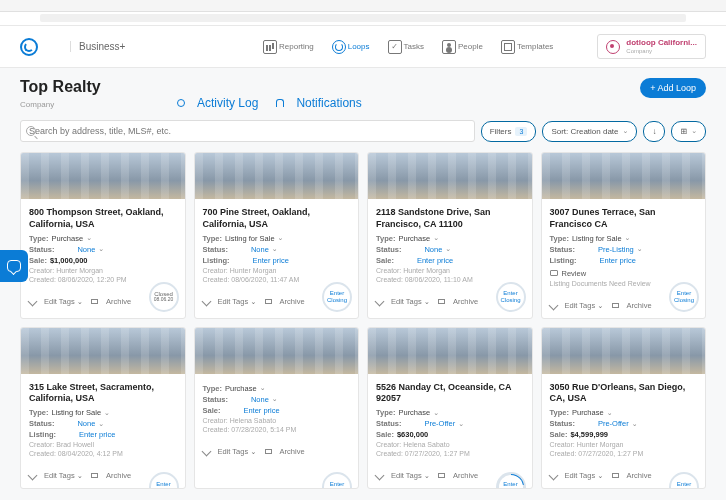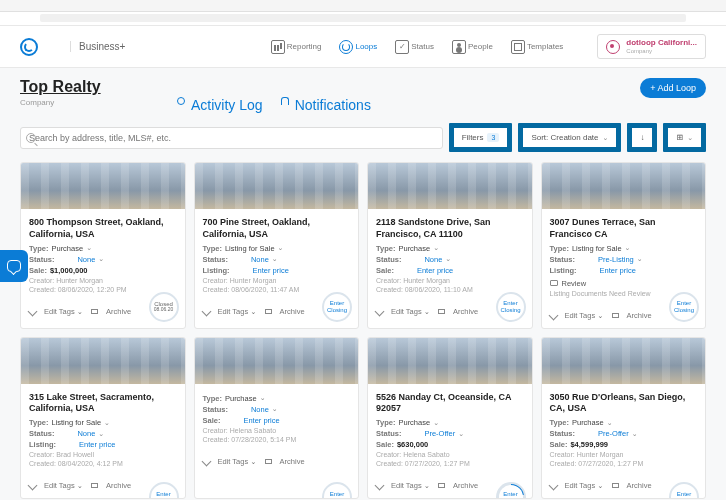--- a/index.html
+++ b/index.html
@@ -14,42 +14,42 @@
 .nav { display: flex; gap: 18px; margin-left: auto; }
 .nav-item { display: flex; flex-direction: row; align-items: center; gap: 2px; font-size: 8px; color: #777; cursor: pointer; }
 .nav-item.active { color: #0b7cd6; }
 .nav-icon { width: 14px; height: 14px; border: 1px solid currentColor; border-radius: 2px; position: relative; }
 .nav-icon.bars::before { content: ''; position: absolute; left: 2px; bottom: 2px; width: 2px; height: 6px; background: currentColor; box-shadow: 3px 0 0 currentColor, 6px -2px 0 currentColor; }
 .nav-icon.loop { border-radius: 50%; }
 .nav-icon.loop::after { content: ''; position: absolute; inset: 2px; border: 1px solid currentColor; border-radius: 50%; border-top-color: transparent; }
 .nav-icon.check::after { content: '✓'; position: absolute; inset: 0; display: flex; align-items: center; justify-content: center; font-size: 8px; }
 .nav-icon.person::after { content: ''; position: absolute; top: 2px; left: 50%; transform: translateX(-50%); width: 4px; height: 4px; border-radius: 50%; background: currentColor; box-shadow: 0 5px 0 1px currentColor; }
 .nav-icon.tmpl::before { content:''; position:absolute; inset:2px; border:1px solid currentColor; }
-.company-sel { margin-left: 10px; display: flex; align-items: center; gap: 6px; border: 1px solid #ddd; border-radius: 3px; padding: 4px 8px; cursor: pointer; }
+.company-sel { margin-left: 20px; display: flex; align-items: center; gap: 6px; border: 1px solid #ddd; border-radius: 3px; padding: 4px 8px; cursor: pointer; }
 .company-dot { width: 14px; height: 14px; border: 1.5px solid #c04070; border-radius: 50%; position: relative; }
 .company-dot::after { content:''; position:absolute; top:3px; left:3px; width:4px; height:4px; background:#c04070; border-radius:50%; }
 .company-name { font-size: 8px; color: #c04070; font-weight: 600; }
 .company-sub { font-size: 6px; color: #aaa; }
 .company-txt { display:flex; flex-direction:column; line-height:1.1; }
 
 .subhdr { padding: 10px 20px 4px; background: #f7f8f9; }
-.title { font-size: 16px; font-weight: 600; color: #222; text-decoration: underline; }
+.title { font-size: 16px; font-weight: 600; color: #222; }
 .subtitle { font-size: 8px; color: #999; }
 .sublinks { display: inline-flex; gap: 18px; margin-left: 120px; }
-.sublinks a { font-size: 14px; color: #0b7cd6; cursor: pointer; display:flex; gap:6px; }
+.sublinks a { font-size: 12px; color: #0b7cd6; cursor: pointer; display:flex; align-items:center; gap:12px; }
 .bell { width:8px; height:8px; border:1px solid currentColor; border-radius: 3px 3px 0 0; border-bottom:none; }
 .clock { width:8px; height:8px; border:1px solid currentColor; border-radius:50%; }
 .add-loop { float: right; background: #0b7cd6; color: #fff; border: none; border-radius: 12px; padding: 5px 10px; font-size: 9px; cursor: pointer; }
 
 .tools { display:flex; gap:6px; padding: 6px 20px 10px; background:#f7f8f9; align-items:center; }
 .search-wrap { flex:1; position:relative; }
 .search { width:100%; border:1px solid #ddd; border-radius:3px; padding:5px 6px 5px 8px; font-size:9px; color:#999; }
 .mag { position:absolute; left:6px; top:50%; transform:translateY(-50%); width:10px; height:10px; border:1px solid #aaa; border-radius:50%; }
 .mag::after { content:''; position:absolute; bottom:-3px; right:-3px; width:4px; height:1px; background:#aaa; transform:rotate(45deg); }
-.tool-btn { border:5px solid #0369a1; background:#fff; border-radius:1px; padding:5px 8px; font-size:8px; color:#555; cursor:pointer; display:flex; align-items:center; gap:4px; }
+.tool-btn { border:1px solid #0369a1; background:#fff; border-radius:10px; padding:5px 8px; font-size:8px; color:#555; cursor:pointer; display:flex; align-items:center; gap:4px; }
 .badge { background:#e6f2fb; color:#0b7cd6; border-radius:2px; padding:1px 4px; font-size:7px; }
 .chev { font-size:7px; color:#888; }
 
 .grid { display:grid; grid-template-columns: repeat(4, 1fr); gap:8px; padding: 0 20px 20px; background:#f7f8f9; }
 .card { background:#fff; border:1px solid #e5e5e5; border-radius:3px; overflow:hidden; position:relative; display:flex; flex-direction:column; }
 .thumb { height:46px; background:linear-gradient(180deg,#b8c8d8 0%, #8898a8 60%, #c4b8a0 100%); position:relative; }
 .thumb::before { content:''; position:absolute; inset:0; background: repeating-linear-gradient(90deg, rgba(255,255,255,0.15) 0 8px, transparent 8px 20px); }
 .cbody { padding:8px; flex:1; }
 .addr { font-size:9px; font-weight:600; color:#222; line-height:1.25; margin-bottom:4px; min-height:20px; }
 .row { display:flex; font-size:7.5px; color:#666; margin:2px 0; align-items:center; gap:3px; }
@@ -89,21 +89,21 @@
     <div class="nav-item">
         <div class="nav-icon bars"></div>
         <span>Reporting</span>
       </div>
     <div class="nav-item active">
         <div class="nav-icon loop"></div>
         <span>Loops</span>
       </div>
     <div class="nav-item">
         <div class="nav-icon check"></div>
-        <span>Status</span>
+        <span>Tasks</span>
       </div>
     <div class="nav-item">
         <div class="nav-icon person"></div>
         <span>People</span>
       </div>
     <div class="nav-item">
         <div class="nav-icon tmpl"></div>
         <span>Templates</span>
       </div>
   </div>

